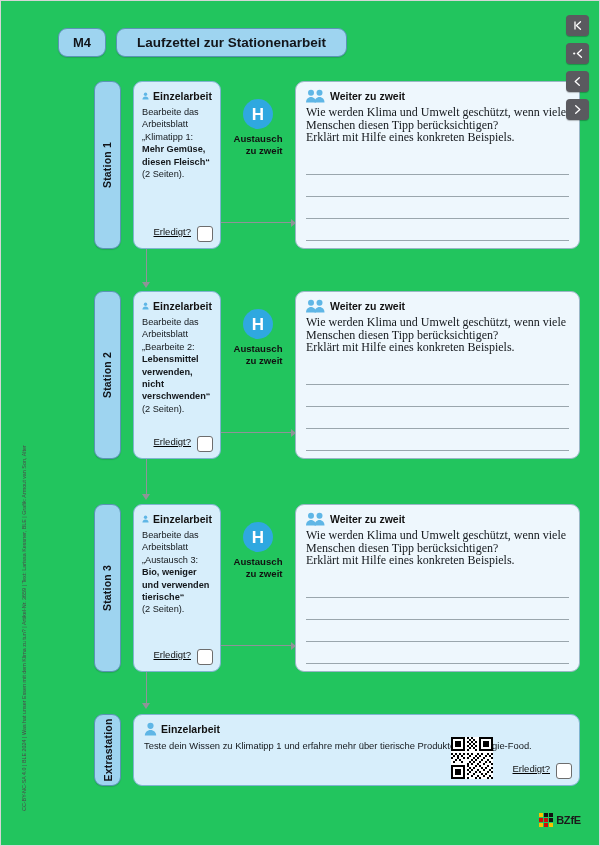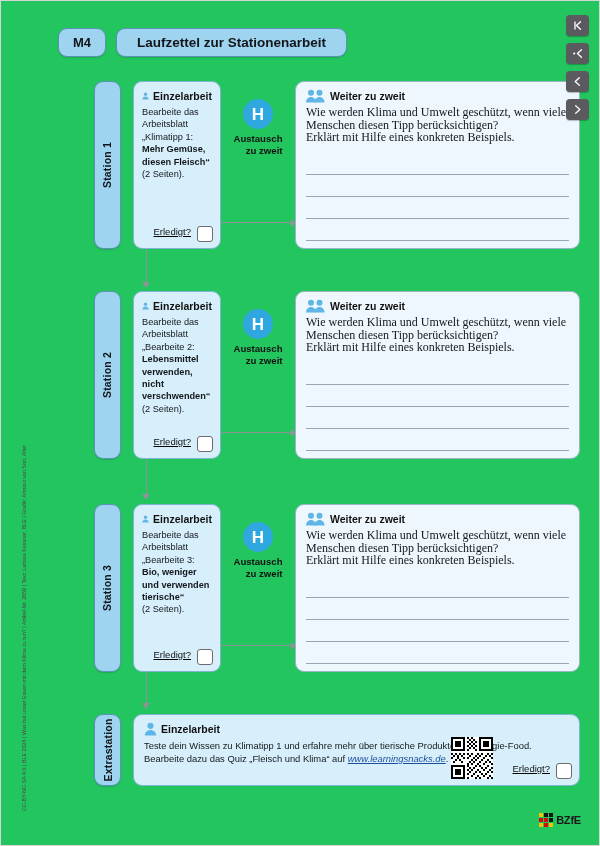--- a/index.html
+++ b/index.html
@@ -337,21 +337,21 @@
       <div class="ctitle">
         <svg width="13" height="14" viewBox="0 0 13 14">
             <circle cx="6.5" cy="3.8" r="3.1" fill="#5fb6e6"></circle>
             <path d="M0.8 13.5c0-3.3 2.6-5.6 5.7-5.6s5.7 2.3 5.7 5.6z" fill="#5fb6e6"></path>
           </svg>
         <b>Einzelarbeit</b>
       </div>
       <div class="ctxt">
         <div>Bearbeite das</div>
         <div>Arbeitsblatt</div>
-        <div>„Bearbeite 3:</div>
+        <div>„Austausch 3:</div>
         <div class="b">Bio, weniger</div>
         <div class="b">und verwenden</div>
         <div class="b">tierische“</div>
         <div>(2 Seiten).</div>
       </div>
       <div class="erl">
         <span>Erledigt?</span>
         <div class="box"></div>
       </div>
     </div>
@@ -410,23 +410,20 @@
     <div class="extra-card">
       <div class="ctitle">
         <svg width="13" height="14" viewBox="0 0 13 14">
             <circle cx="6.5" cy="3.8" r="3.1" fill="#5fb6e6"></circle>
             <path d="M0.8 13.5c0-3.3 2.6-5.6 5.7-5.6s5.7 2.3 5.7 5.6z" fill="#5fb6e6"></path>
           </svg>
         <b>Einzelarbeit</b>
       </div>
       <div class="ctxt">
         <div>Teste dein Wissen zu Klimatipp 1 und erfahre mehr über tierische Produkte und Veggie-Food.</div>
-        <div>
-          <span>Bearbeite dazu das Quiz „Fleisch und Klima“ auf </span><a href="#">www.learningsnacks.de</a><span>.</span>
-        </div>
       </div>
       <div class="qr">
         <svg width="42" height="42" viewBox="0 0 21 21" shape-rendering="crispEdges">
           <rect width="21" height="21" fill="#fff"></rect>
           <g fill="#000">
             <rect x="0" y="0" width="7" height="1"></rect>
               <rect x="0" y="6" width="7" height="1"></rect>
             <rect x="0" y="0" width="1" height="7"></rect>
               <rect x="6" y="0" width="1" height="7"></rect>
             <rect x="2" y="2" width="3" height="3"></rect>

